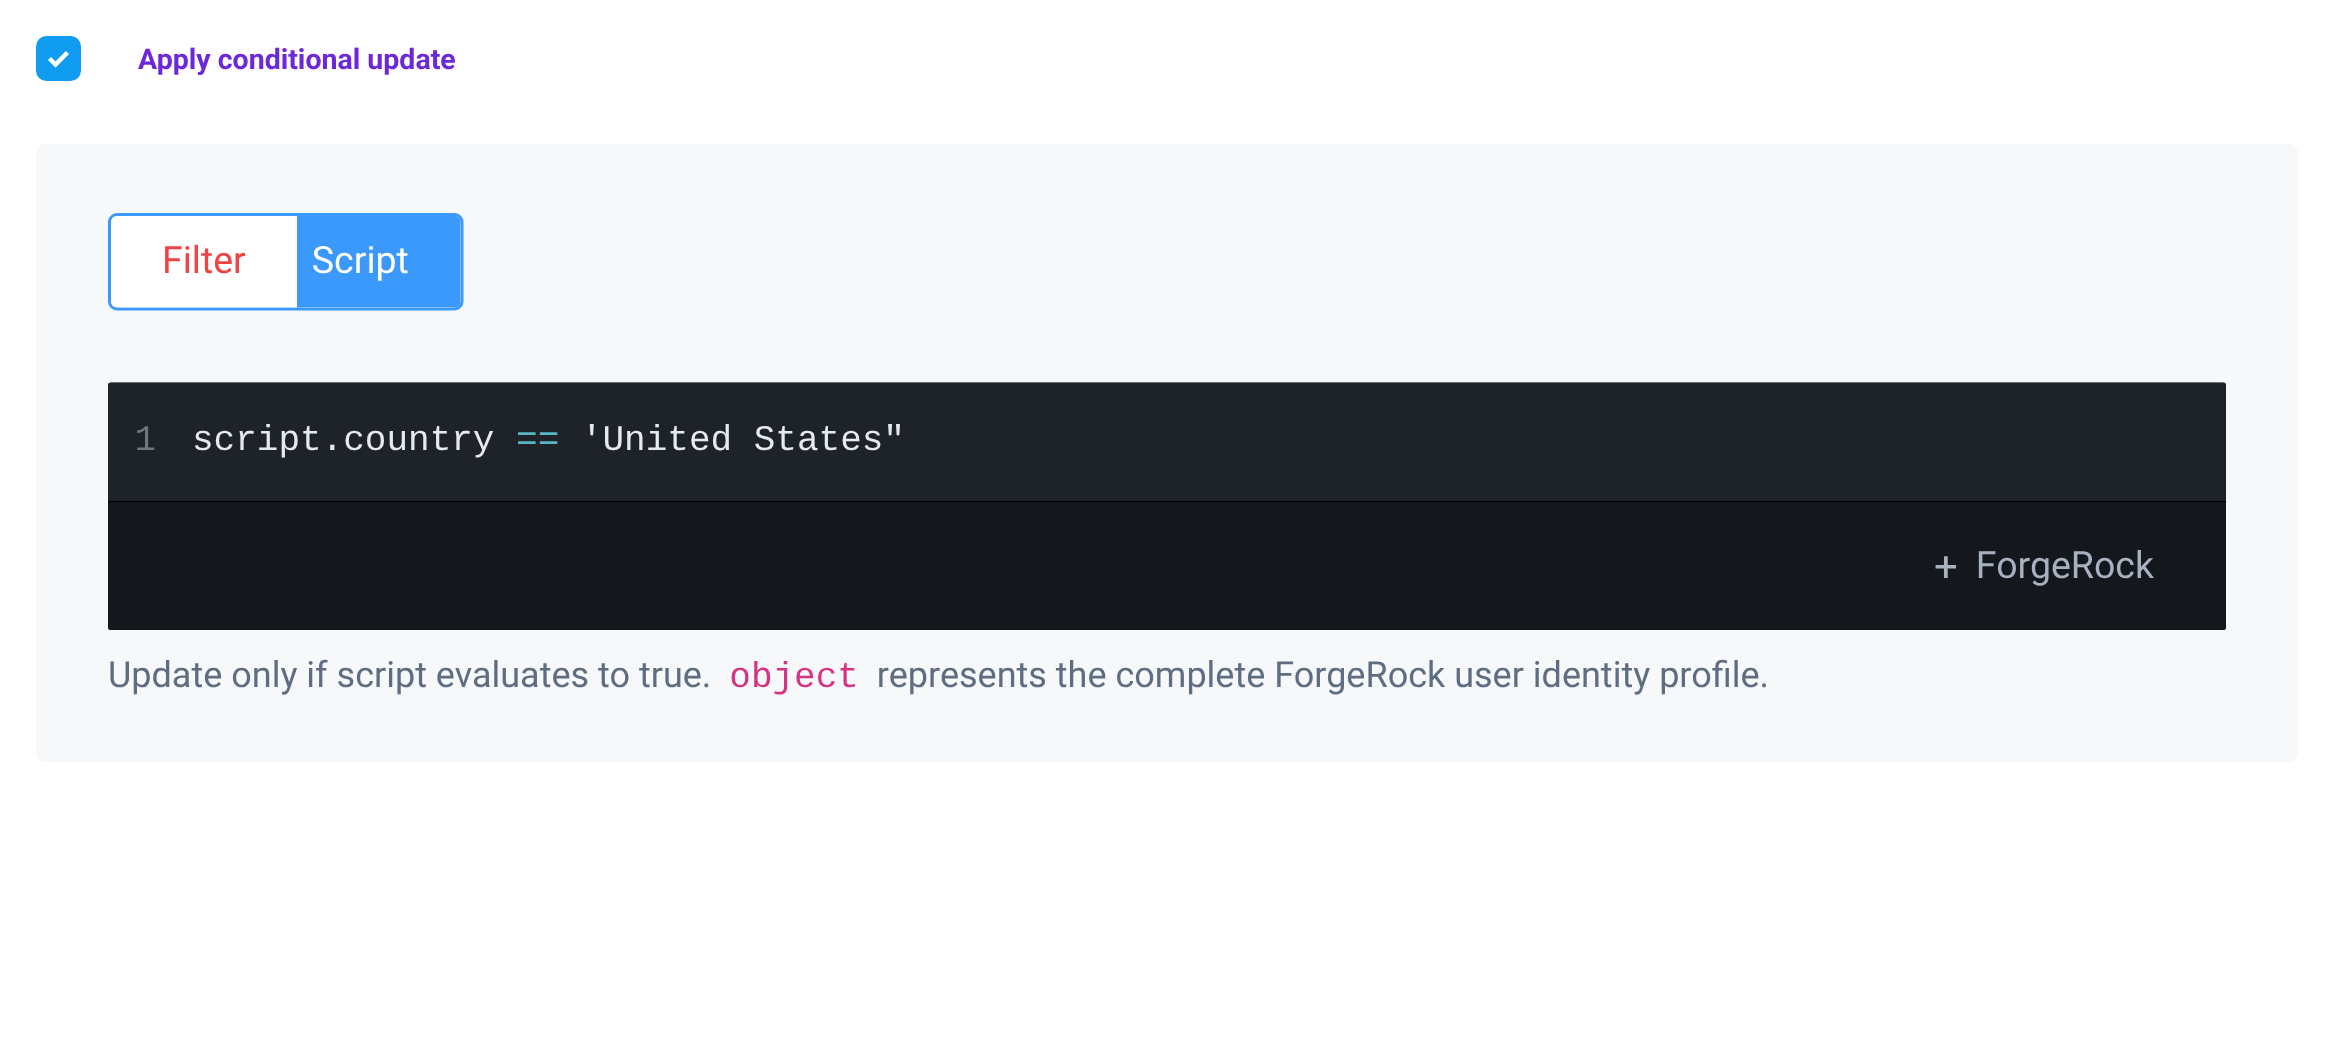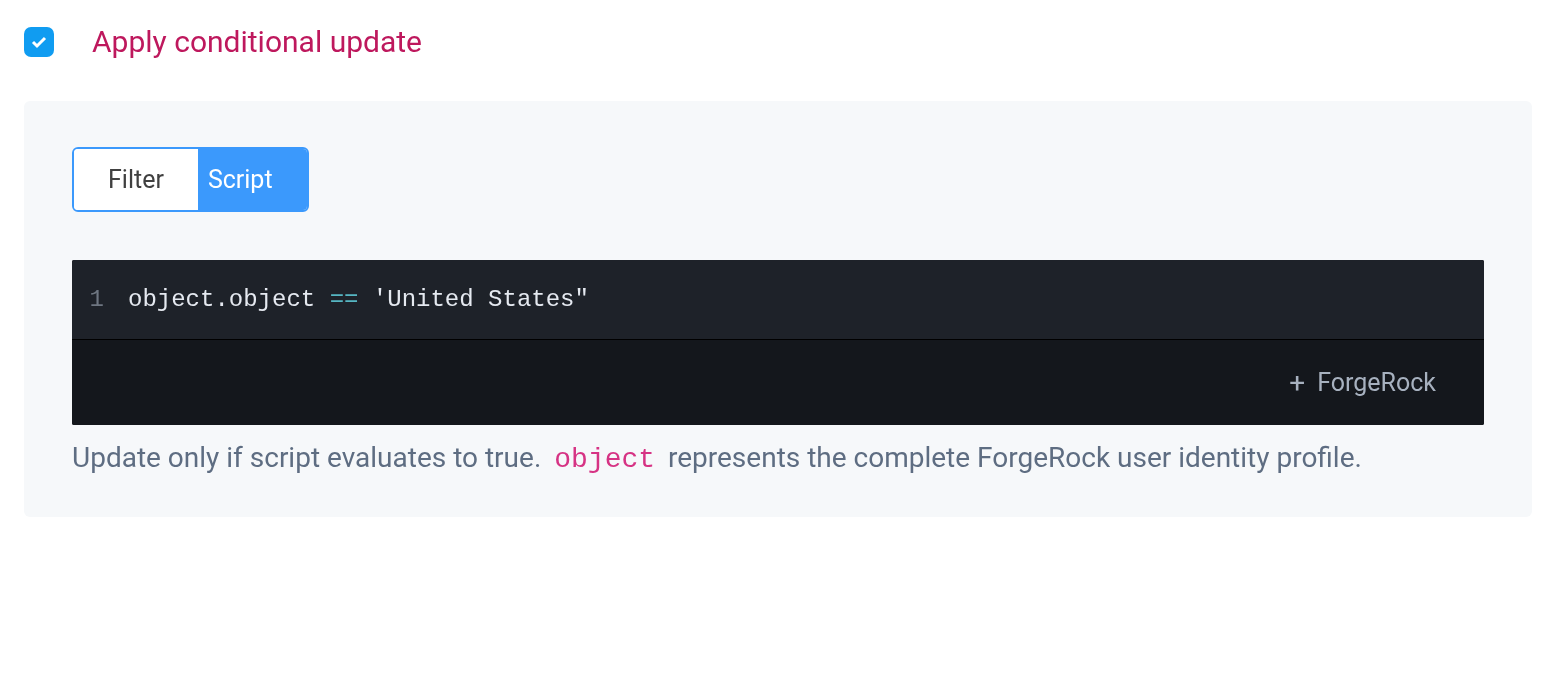--- a/index.html
+++ b/index.html
@@ -28,23 +28,23 @@
     cursor: pointer;
   }
   .checkbox svg {
     width: 16px;
     height: 16px;
     stroke: #ffffff;
     stroke-width: 3;
     fill: none;
   }
   .checkbox-label {
-    font-size: 30px;
-    font-weight: 400;
-    color: #be185d;
+    font-size: 19px;
+    font-weight: 700;
+    color: #6d28d9;
   }
   .panel {
     background: #f6f8fa;
     border-radius: 6px;
     padding: 46px 48px 42px 48px;
     width: 1508px;
   }
   .tab-group {
     display: inline-flex;
     border: 2px solid #3b99fc;
@@ -53,21 +53,21 @@
     margin-bottom: 48px;
   }
   .tab {
     padding: 16px 34px;
     font-size: 25px;
     cursor: pointer;
     user-select: none;
   }
   .tab.inactive {
     background: #ffffff;
-    color: #404040;
+    color: #ef4444;
   }
   .tab.active {
     background: #3b99fc;
     color: #ffffff;
     padding-left: 10px;
   }
   .section-label {
     font-size: 26px;
     color: #5e6d82;
     margin-bottom: 20px;
@@ -114,21 +114,21 @@
     color: #a7b1bf;
     font-size: 25px;
     cursor: pointer;
   }
   .variables-btn .plus {
     margin-right: 12px;
     font-size: 28px;
     line-height: 1;
   }
   .help-text {
-    font-size: 28px;
+    font-size: 24px;
     color: #5e6d82;
   }
   .help-text .code {
     font-family: "SFMono-Regular", Consolas, "Liberation Mono", Menlo, monospace;
     color: #d63384;
     padding: 0 6px;
   }
 </style>
 </head>
 <body>
@@ -146,21 +146,21 @@
 
   <div class="tab-group">
     <div class="tab inactive">Filter</div>
     <div class="tab active">Script</div>
   </div>
 
 
   <div class="editor-wrap">
     <div class="editor">
       <div class="gutter">1</div>
-      <div class="code-line"><span>object.object </span><span class="op">==</span><span class="str"> 'United States"</span></div>
+      <div class="code-line"><span>script.country </span><span class="op">==</span><span class="str"> 'United States"</span></div>
     </div>
     <div class="editor-footer">
       <div class="variables-btn">
         <span class="plus">+</span>
         <span>ForgeRock</span>
       </div>
     </div>
   </div>
 
   <div class="help-text">

